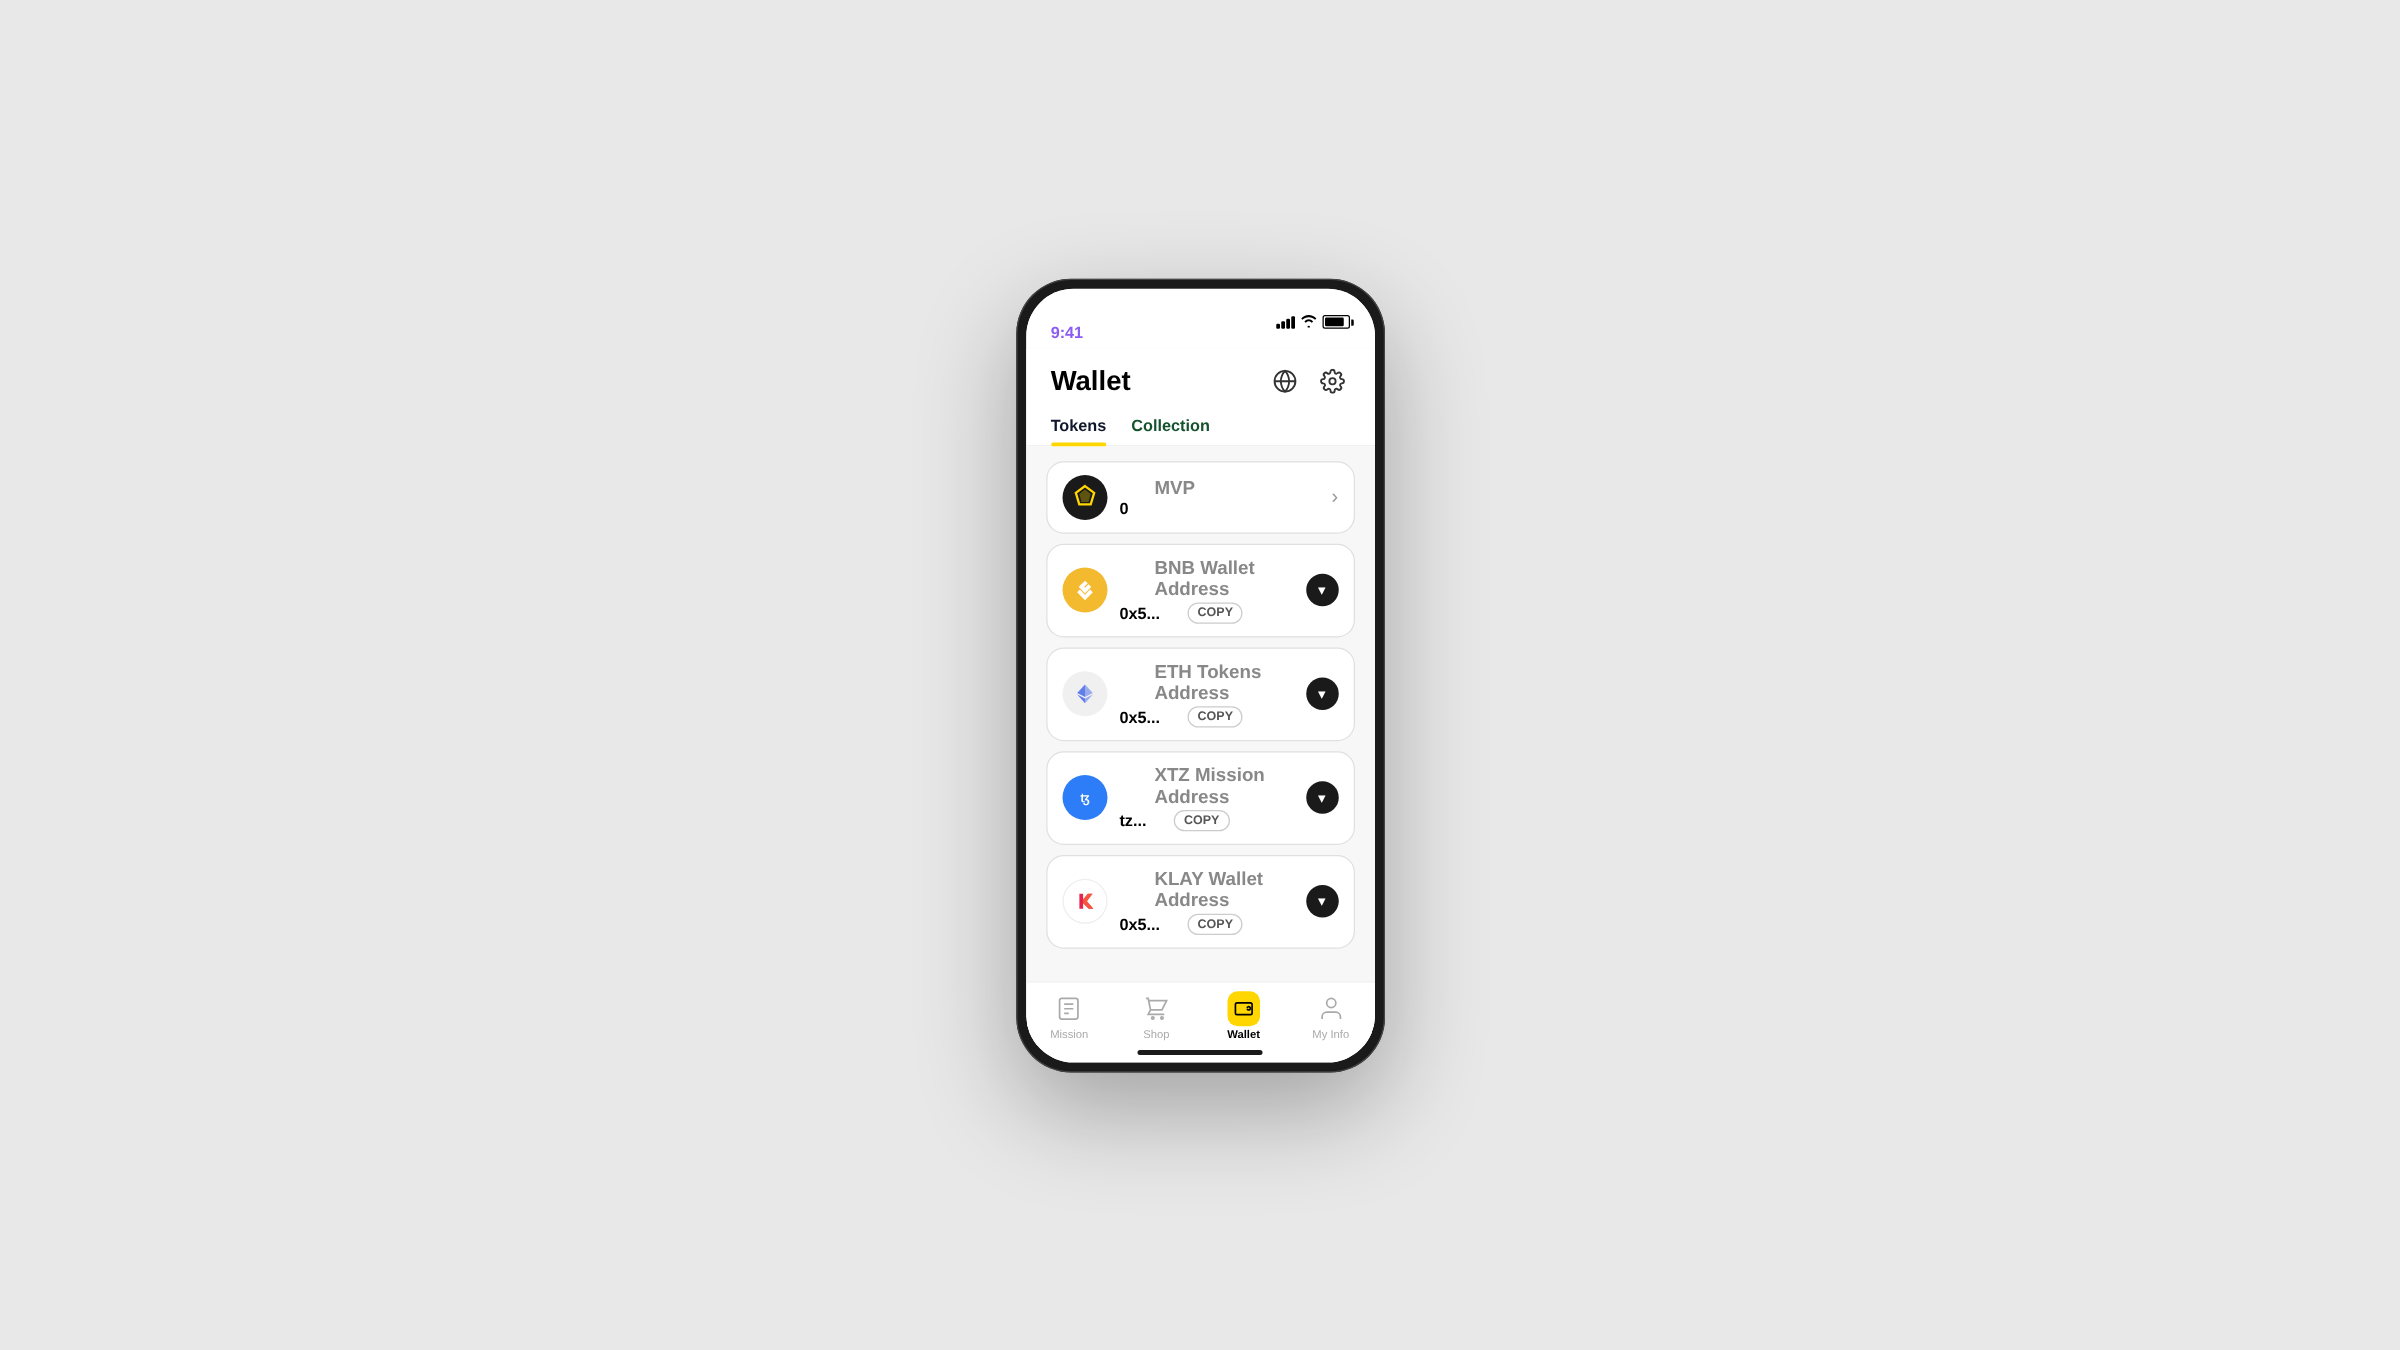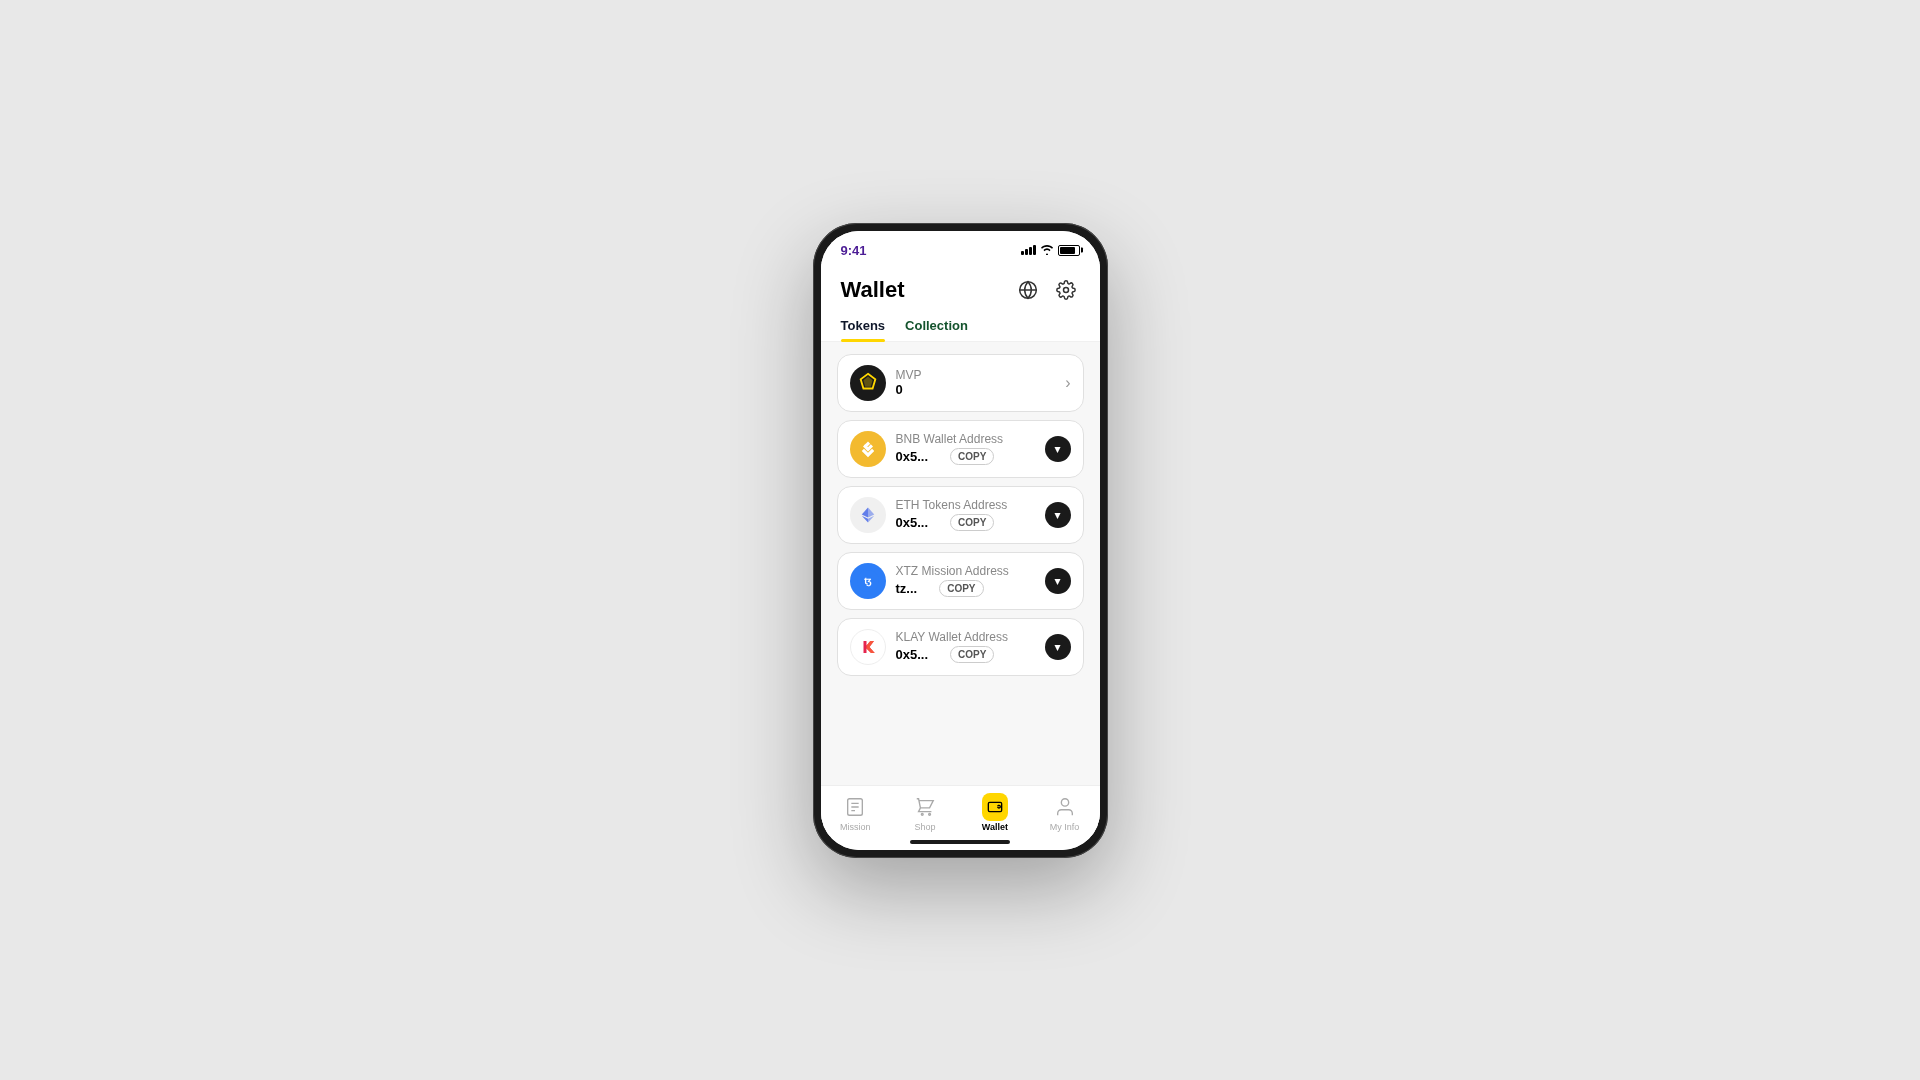--- a/index.html
+++ b/index.html
@@ -39,21 +39,22 @@
       padding: 12px 20px 6px;
       display: flex;
       justify-content: space-between;
       align-items: center;
       flex-shrink: 0;
     }
 
     .status-time {
       font-size: 13px;
       font-weight: 600;
-      color: #4c1d95;
+      color: #8b5cf6;
+      margin-top: 15px;
     }
 
     .status-icons {
       display: flex;
       align-items: center;
       gap: 4px;
     }
 
     .signal-bars {
       display: flex;
@@ -232,23 +233,24 @@
       background: #fff;
       border: 1px solid #eee;
     }
 
     .card-info {
       flex: 1;
       margin-left: 10px;
     }
 
     .card-label {
-      font-size: 12px;
+      font-size: 15px;
       color: #888;
-      font-weight: 400;
+      font-weight: 700;
+      margin-left: 28px;
     }
 
     .card-value {
       font-size: 13px;
       font-weight: 700;
       color: #000;
     }
 
     .card-address-row {
       display: flex;

